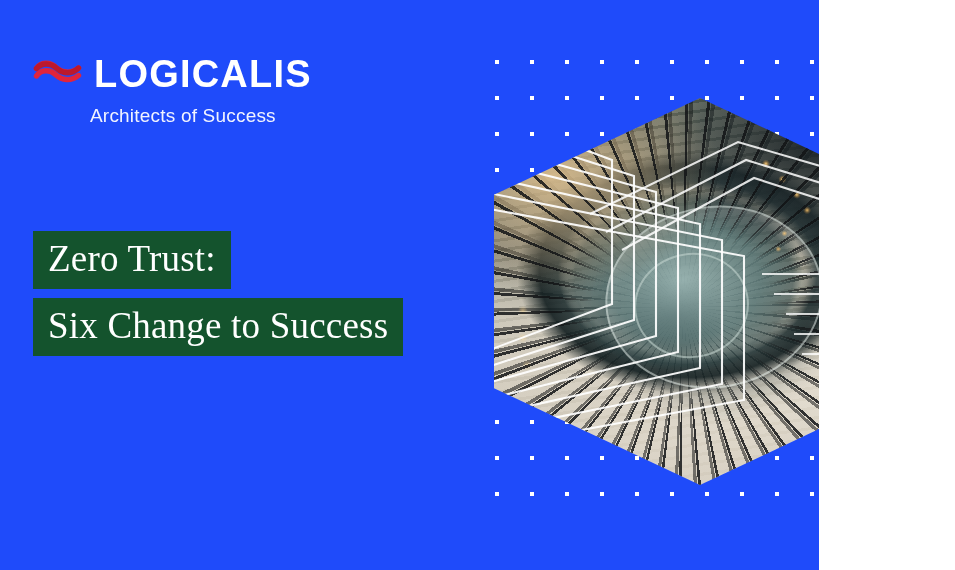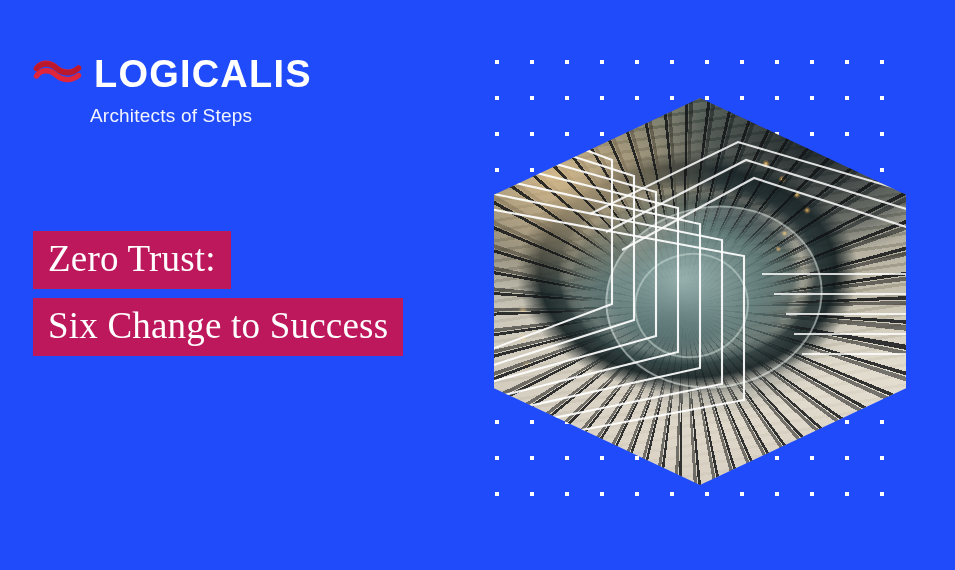--- a/index.html
+++ b/index.html
@@ -9,21 +9,21 @@
   }
   body {
     width: 955px;
     height: 570px;
     overflow: hidden;
     font-family: "Liberation Sans", sans-serif;
   }
 
   #banner {
     position: relative;
-    width: 955px;
+    width: 819px;
     height: 570px;
     background: #1f4bfa;
     overflow: hidden;
   }
 
   
   #dot-grid {
     position: absolute;
     left: 495px;
     top: 60px;
@@ -188,21 +188,21 @@
   #headline {
     position: absolute;
     left: 33px;
     top: 231px;
     display: flex;
     flex-direction: column;
     align-items: flex-start;
     gap: 9px;
   }
   .headline-line {
-    background: #be185d;
+    background: #14532d;
     color: #ffffff;
     font-family: "Liberation Serif", serif;
     font-size: 37px;
     font-weight: 400;
     line-height: 1;
     padding: 9px 15px 12px 15px;
     white-space: nowrap;
     letter-spacing: 0.2px;
     text-align: right;
   }
@@ -416,21 +416,21 @@
             <path d="M4.5 11.5 C9 4.5, 18 5, 24 10.5 C30 16, 39 17, 46.5 11"></path>
             <path d="M4.5 19 C9 12, 18 12.5, 24 18 C30 23.5, 39 24.5, 46.5 18.5"></path>
           </g>
           <g fill="none" stroke="#b9182c" stroke-width="5.4" stroke-linecap="round" opacity="0.92">
             <path d="M46.5 11 C40 17.5, 31 17, 25 11.5 C19 6, 10 5, 4.5 11.5"></path>
           </g>
         </svg>
       </span>
       <span id="logo-wordmark">LOGICALIS</span>
     </div>
-    <div id="logo-tagline">Architects of Steps</div>
+    <div id="logo-tagline">Architects of Success</div>
   </div>
 
   <div id="headline">
     <span class="headline-line">Zero Trust:</span>
     <span class="headline-line">Six Change to Success</span>
   </div>
 
 </div>
 
 </body></html>

